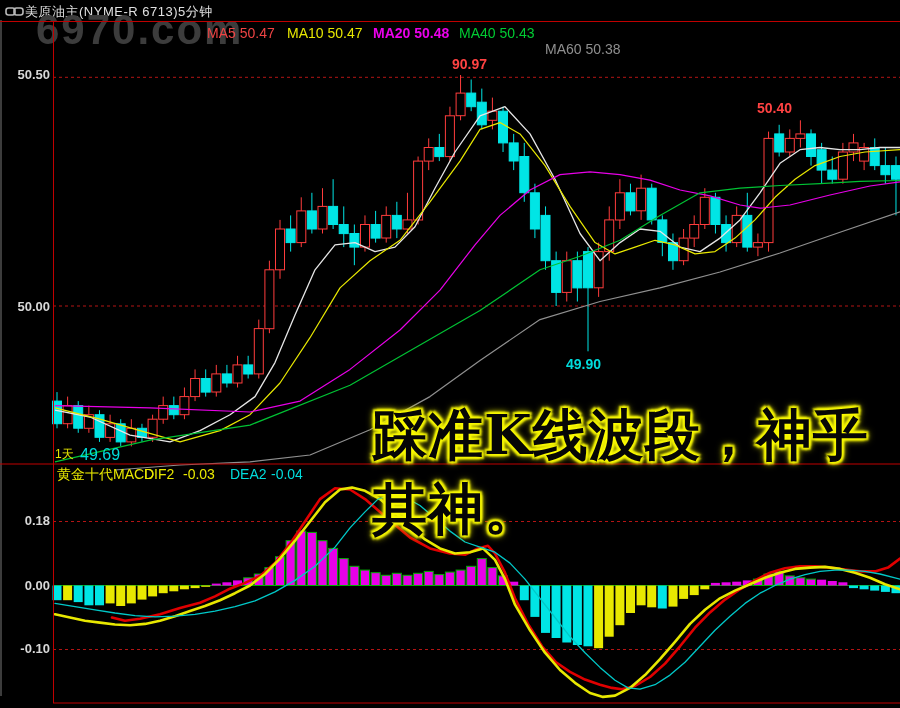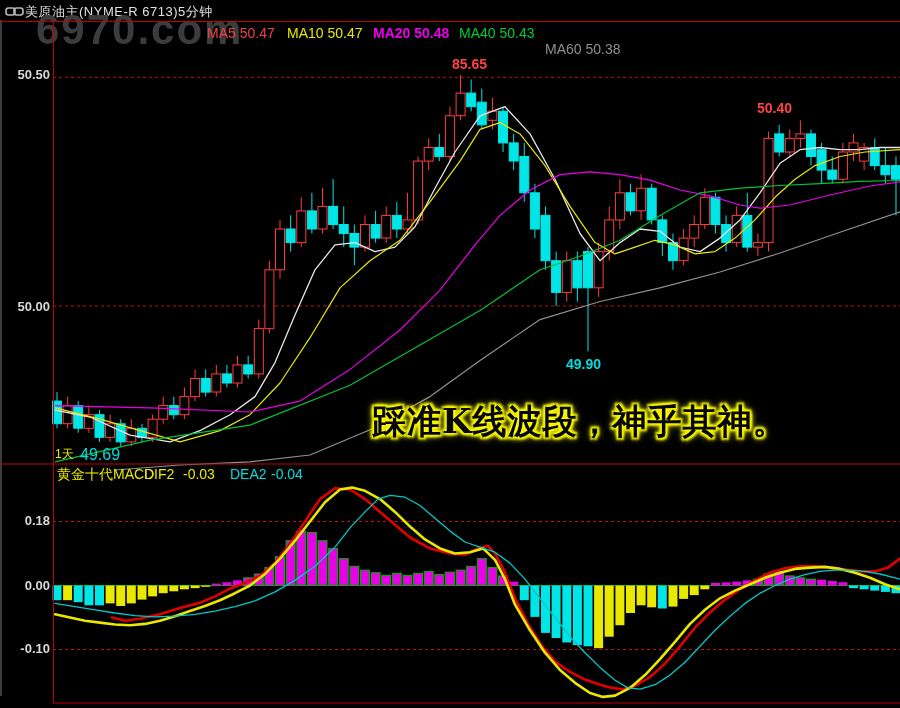--- a/index.html
+++ b/index.html
@@ -9,21 +9,21 @@
   #titlebar{left:0;top:0;width:900px;height:20px;}
   #title-text{left:25px;top:3px;color:#e0e0e0;font-size:13px;letter-spacing:0.5px;white-space:nowrap;}
   #watermark{left:36px;top:6px;font-size:42px;font-weight:bold;color:#3c3c3c;letter-spacing:2px;z-index:1;}
   #chart-svg{left:0;top:0;z-index:2;}
   .lbl{z-index:3;white-space:nowrap;}
   .axis{width:50px;text-align:right;color:#d8d8d8;font-size:13px;font-weight:bold;z-index:3;}
   .c-white{color:#ef4444;} .c-yellow{color:#e8e800;} .c-magenta{color:#ea00ea;}
   .c-green{color:#00cc33;} .c-gray{color:#8f8f8f;} .c-cyan{color:#00dcdc;} .c-red{color:#ff4242;}
   .marow{font-size:14px;top:25px;}
   #left-edge{left:0;top:20px;width:2px;height:676px;background:#3c3c3c;z-index:0;}
-  #glow-text{left:372px;top:399px;font-size:34px;font-weight:bold;z-index:4;
+  #glow-text{left:372px;top:399px;font-size:55px;font-weight:bold;z-index:4;
      font-family:"DejaVu Serif","Liberation Serif",serif;color:#060606;letter-spacing:1px;
      text-shadow:0 0 2px #ffff00,0 0 4px #ffff00,0 0 6px #ffff00,0 0 9px #eded00,
        2px 2px 2px #d6d600,-2px -2px 2px #d6d600,2px -2px 2px #d6d600,-2px 2px 2px #d6d600;}
   .ann{font-size:14px;font-weight:bold;z-index:3;}
   #macd-header{top:466px;font-size:14px;z-index:3;}
   #link-icon{left:5px;top:4px;z-index:3;}
 </style>
 </head>
 <body>
 
@@ -45,21 +45,21 @@
 
   <div class="abs lbl marow c-white" style="left:207px;">MA5 50.47</div>
   <div class="abs lbl marow c-yellow" style="left:287px;">MA10 50.47</div>
   <div class="abs lbl marow c-magenta" style="left:373px;font-weight:bold;">MA20 50.48</div>
   <div class="abs lbl marow c-green" style="left:459px;">MA40 50.43</div>
   <div class="abs lbl marow c-gray" style="left:545px;margin-top:16px;">MA60 50.38</div>
 
   <div class="abs axis" style="top:67px;">50.50</div>
   <div class="abs axis" style="top:299px;">50.00</div>
 
-  <div class="abs lbl ann c-red" style="left:452px;top:56px;">85.65</div>
+  <div class="abs lbl ann c-red" style="left:452px;top:56px;">90.97</div>
   <div class="abs lbl ann c-cyan" style="left:566px;top:348px;margin-top:8px;">49.90</div>
   <div class="abs lbl ann c-red" style="left:757px;top:100px;">50.40</div>
   <div class="abs lbl c-yellow" style="left:55px;top:446px;font-size:12px;">1天</div>
   <div class="abs lbl c-cyan" style="left:80px;top:446px;font-size:16px;">49.69</div>
 
   <div id="macd-header" class="abs lbl">
     <span class="abs c-yellow" style="left:57px;">黄金十代MACD</span>
     <span class="abs c-yellow" style="left:144px;">DIF2</span>
     <span class="abs c-yellow" style="left:183px;">-0.03</span>
     <span class="abs c-cyan" style="left:230px;">DEA2</span>

